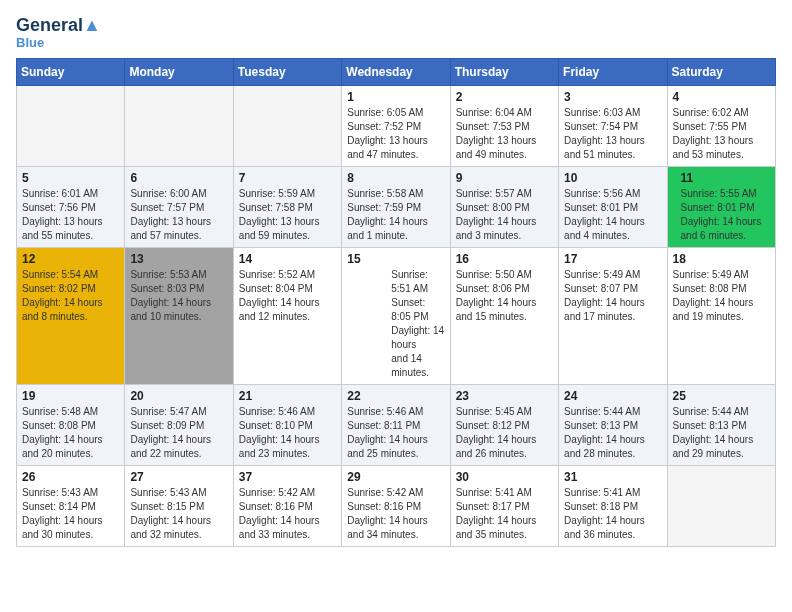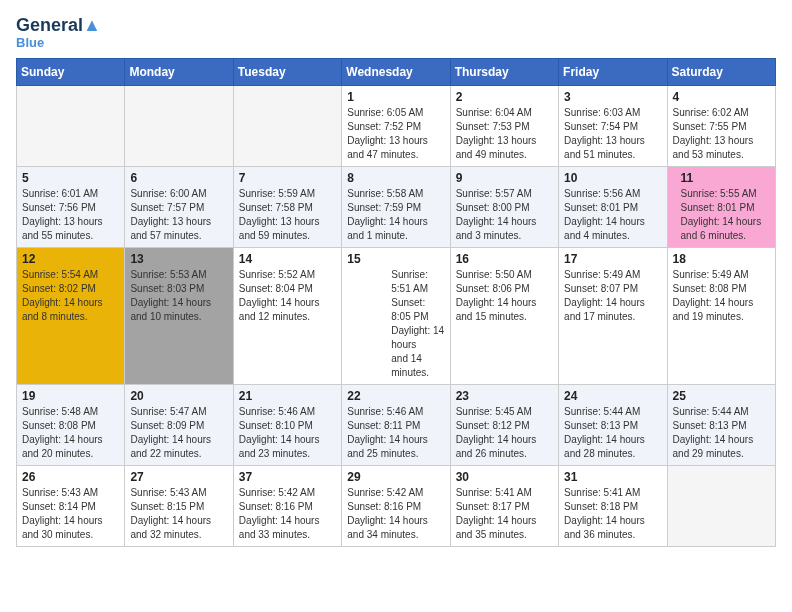--- a/index.html
+++ b/index.html
@@ -183,21 +183,21 @@
 Daylight: 14 hours
 and 3 minutes.</div>
         </td>
         <td style="background: rgb(240, 244, 250);">
           <span class="day-number">10</span>
           <div class="day-info" style="white-space: pre-line;">Sunrise: 5:56 AM
 Sunset: 8:01 PM
 Daylight: 14 hours
 and 4 minutes.</div>
         </td>
-        <td style="background: #f9a8d4; padding-left: 13px;">
+        <td style="background: #22c55e; padding-left: 13px;">
           <span class="day-number">11</span>
           <div class="day-info" style="white-space: pre-line;">Sunrise: 5:55 AM
 Sunset: 8:01 PM
 Daylight: 14 hours
 and 6 minutes.</div>
         </td>
       </tr>
       <tr style="background: rgb(255, 255, 255);">
         <td style="background: #eab308;">
           <span class="day-number">12</span>

